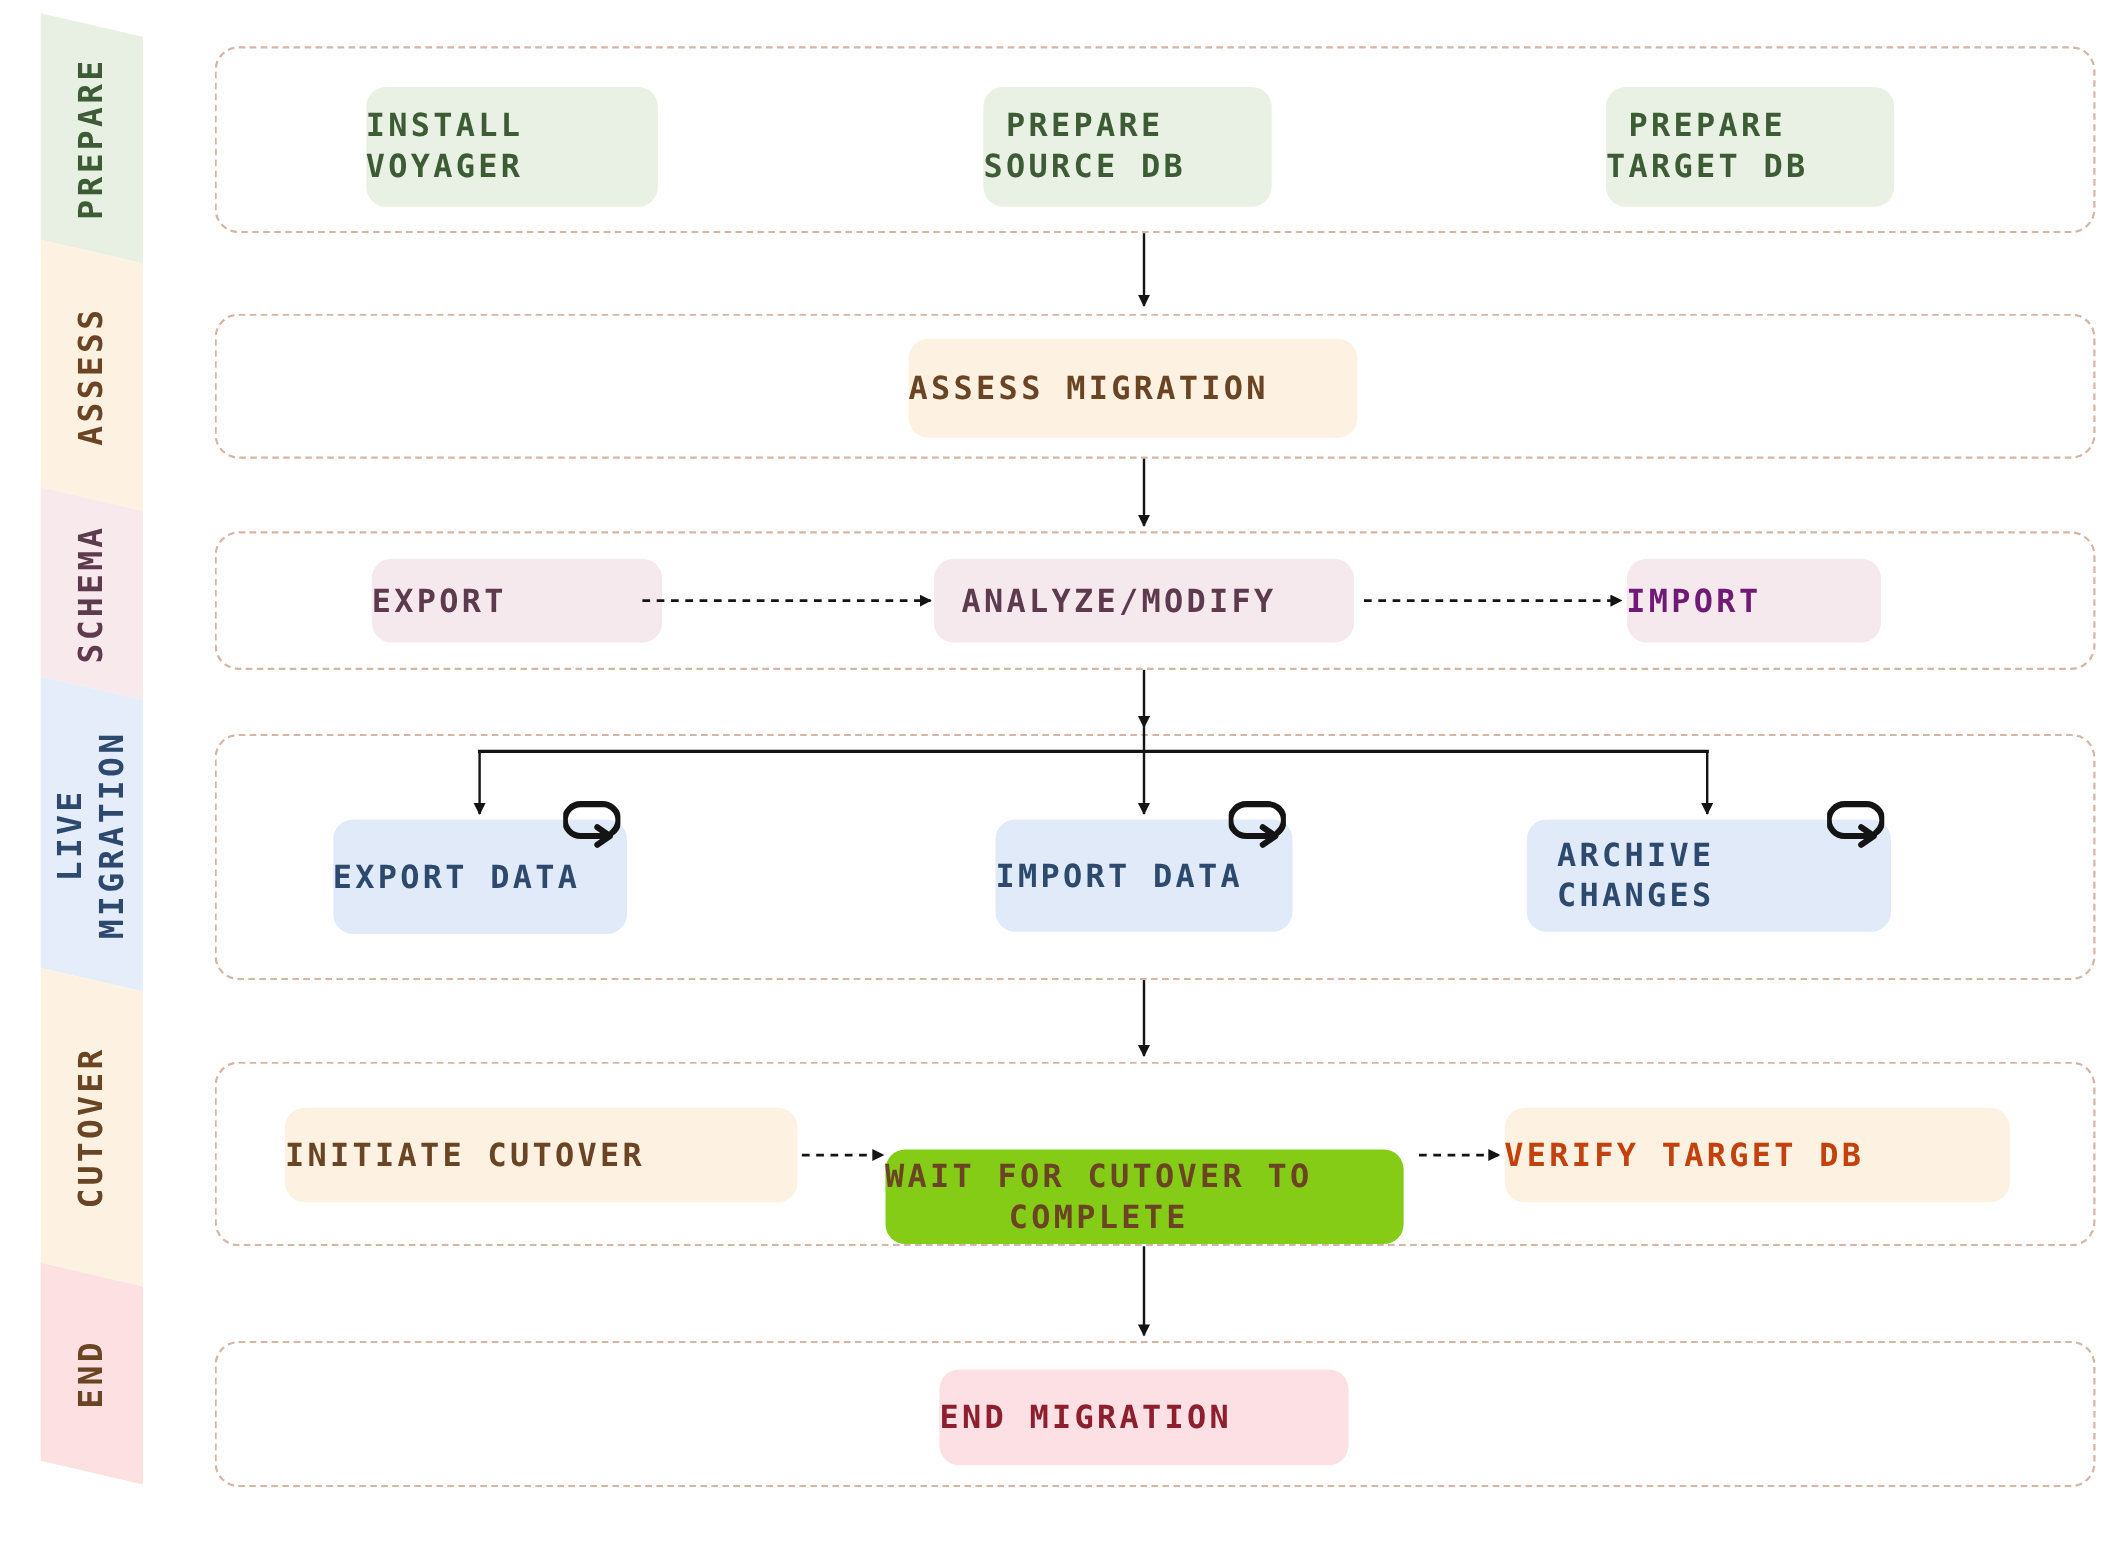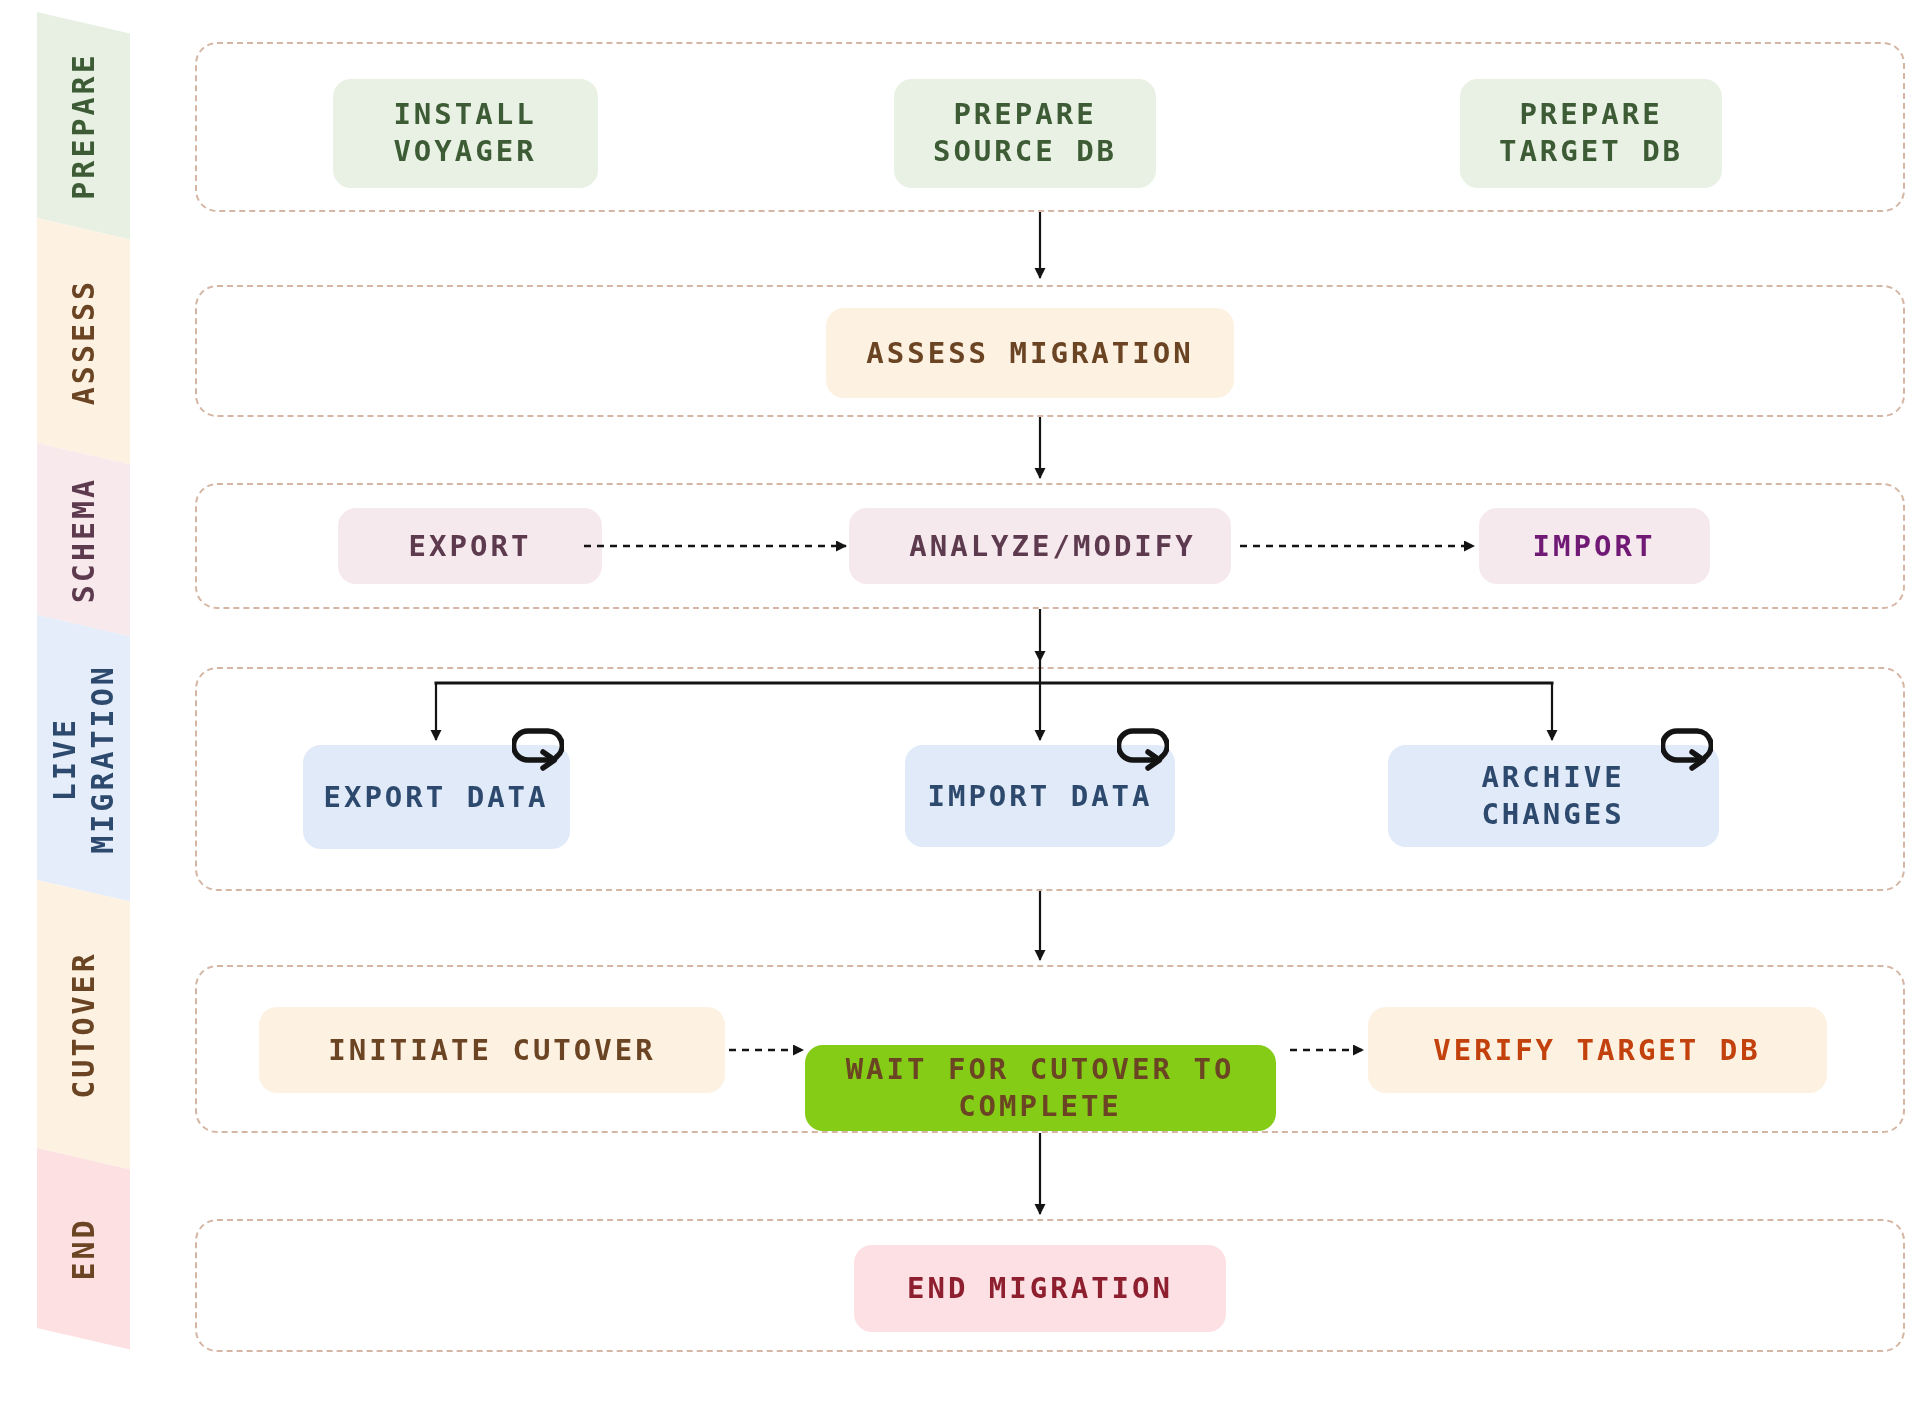--- a/index.html
+++ b/index.html
@@ -48,21 +48,21 @@
     border-radius: 22px;
     background: #ffffff;
     box-sizing: border-box;
   }
   
   .node {
     position: absolute;
     border-radius: 18px;
     display: flex;
     align-items: center;
-    justify-content: center;
+    justify-content: flex-start;
     text-align: center;
     font-weight: 700;
     font-size: 29px;
     letter-spacing: 3px;
     line-height: 37px;
     white-space: pre-line;
     box-sizing: border-box;
   }
   
   #arrow-layer, .loop-icon {
@@ -116,21 +116,21 @@
     <div class="node" style="left: 302.5px; top: 745px; width: 267px; height: 104px; background: rgb(225, 234, 248); color: rgb(45, 74, 110);"><span>EXPORT DATA</span></div>
     <svg class="loop-icon" width="52" height="50" viewBox="0 0 52 50" style="left: 511.5px; top: 722px;">
       <path d="M36,38 H16 A14.5,14.5 0 0 1 16,9 H36 A14.5,14.5 0 0 1 44.5,35" fill="none" stroke="#141414" stroke-width="5.5" stroke-linecap="round" stroke-linejoin="round"></path>
       <path d="M31,30 L42.5,38 L31,46" fill="none" stroke="#141414" stroke-width="5.5" stroke-linecap="round" stroke-linejoin="round"></path>
     </svg>
     <div class="node" style="left: 905px; top: 745px; width: 270px; height: 102px; background: rgb(225, 234, 248); color: rgb(45, 74, 110);"><span>IMPORT DATA</span></div>
     <svg class="loop-icon" width="52" height="50" viewBox="0 0 52 50" style="left: 1117px; top: 722px;">
       <path d="M36,38 H16 A14.5,14.5 0 0 1 16,9 H36 A14.5,14.5 0 0 1 44.5,35" fill="none" stroke="#141414" stroke-width="5.5" stroke-linecap="round" stroke-linejoin="round"></path>
       <path d="M31,30 L42.5,38 L31,46" fill="none" stroke="#141414" stroke-width="5.5" stroke-linecap="round" stroke-linejoin="round"></path>
     </svg>
-    <div class="node" style="left: 1387.5px; top: 745px; width: 331px; height: 102px; background: rgb(225, 234, 248); color: rgb(45, 74, 110);"><span>ARCHIVE
+    <div class="node" style="left: 1387.5px; top: 745px; width: 331px; height: 102px; background: rgb(225, 234, 248); color: rgb(45, 74, 110); padding-left: 28px;"><span>ARCHIVE
 CHANGES</span></div>
     <svg class="loop-icon" width="52" height="50" viewBox="0 0 52 50" style="left: 1660.5px; top: 722px;">
       <path d="M36,38 H16 A14.5,14.5 0 0 1 16,9 H36 A14.5,14.5 0 0 1 44.5,35" fill="none" stroke="#141414" stroke-width="5.5" stroke-linecap="round" stroke-linejoin="round"></path>
       <path d="M31,30 L42.5,38 L31,46" fill="none" stroke="#141414" stroke-width="5.5" stroke-linecap="round" stroke-linejoin="round"></path>
     </svg>
     <div class="node" style="left: 259px; top: 1007px; width: 466px; height: 86px; background: rgb(253, 241, 226); color: rgb(107, 69, 35);"><span>INITIATE CUTOVER</span></div>
     <div class="node" style="left: 804.5px; top: 1009px; width: 471px; height: 86px; background: #84cc16; color: rgb(107, 69, 35); margin-top: 36px;"><span>WAIT FOR CUTOVER TO
 COMPLETE</span></div>
     <div class="node" style="left: 1367.5px; top: 1007px; width: 459px; height: 86px; background: rgb(253, 241, 226); color: #c2410c;"><span>VERIFY TARGET DB</span></div>
     <div class="node" style="left: 854px; top: 1244.5px; width: 372px; height: 87px; background: rgb(253, 224, 228); color: rgb(142, 31, 47);"><span>END MIGRATION</span></div>

